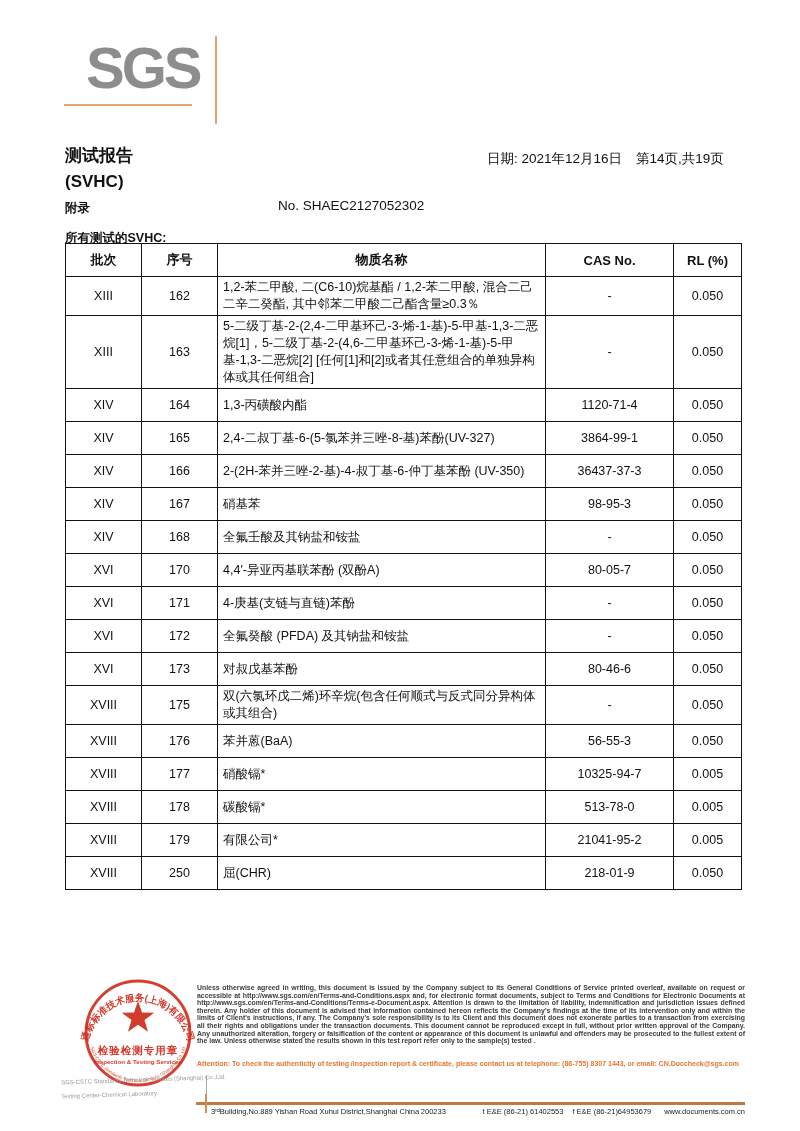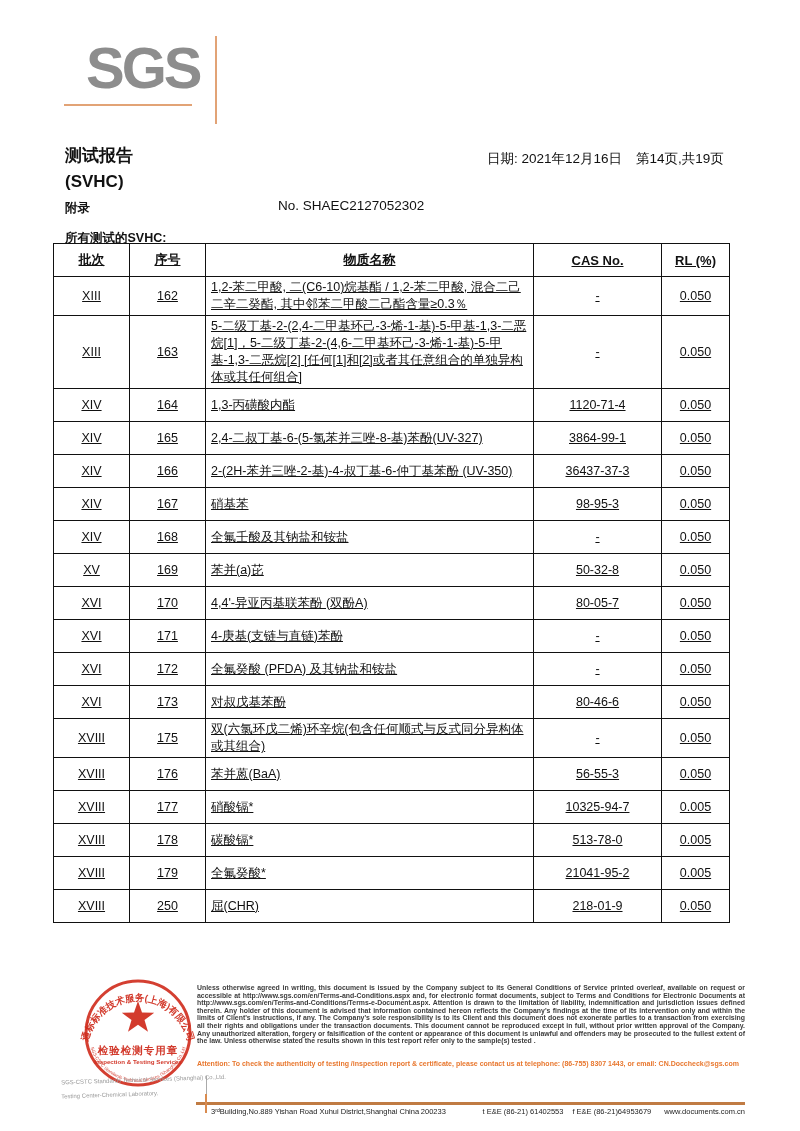--- a/index.html
+++ b/index.html
@@ -15,22 +15,22 @@
   .logo-hline{ position:absolute; left:64px; top:104px; width:128px; height:2px; background:#e2a376; }
   .logo-vline{ position:absolute; left:215px; top:36px; width:2px; height:88px; background:#e2a376; }
   .title-1{ position:absolute; left:65px; top:144px; font-size:17px; font-weight:bold; }
   .title-2{ position:absolute; left:65px; top:172px; font-size:17px; font-weight:bold; }
   .report-no{ position:absolute; left:278px; top:150px; font-size:13.5px;margin-top:48px; }
   .report-date{ position:absolute; left:487px; top:150px; font-size:13.5px; }
   .report-page{ position:absolute; left:636px; top:150px; font-size:13.5px; }
   .appendix{ position:absolute; left:65px; top:200px; font-size:12.5px; font-weight:bold; }
   .subtitle{ position:absolute; left:65px; top:219px; font-size:12.5px; font-weight:bold;margin-top:11px; }
   
-  table.svhc{ position:absolute; left:53px; top:243px; width:676px;
-    border-collapse:collapse; table-layout:fixed;text-decoration:underline; }
+  table.svhc{ position:absolute; left:65px; top:243px; width:676px;
+    border-collapse:collapse; table-layout:fixed; }
   table.svhc th, table.svhc td{ border:1.4px solid #111; }
   table.svhc th{ height:33px; font-size:13px; font-weight:bold; text-align:center; padding:2px; }
   table.svhc td{ font-size:12.5px; line-height:17px; padding:2px 5px; vertical-align:middle; }
   table.svhc tr{ height:33px; }
   .col-batch{ width:76px; } .col-no{ width:76px; } .col-name{ width:328px; }
   .col-cas{ width:128px; } .col-rl{ width:68px; }
   td.c{ text-align:center; }
   td.name{ text-align:left; }
   
   .disclaimer{ position:absolute; left:197px; top:984px; width:548px;
@@ -131,27 +131,20 @@
       <td class="c">0.050</td>
     </tr>
         <tr>
       <td class="c">XIV</td>
       <td class="c">168</td>
       <td class="name">全氟壬酸及其钠盐和铵盐</td>
       <td class="c">-</td>
       <td class="c">0.050</td>
     </tr>
         <tr>
-      <td class="c">XV</td>
-      <td class="c">169</td>
-      <td class="name">苯并(a)芘</td>
-      <td class="c">50-32-8</td>
-      <td class="c">0.050</td>
-    </tr>
-        <tr>
       <td class="c">XVI</td>
       <td class="c">170</td>
       <td class="name">4,4'-异亚丙基联苯酚 (双酚A)</td>
       <td class="c">80-05-7</td>
       <td class="c">0.050</td>
     </tr>
         <tr>
       <td class="c">XVI</td>
       <td class="c">171</td>
       <td class="name">4-庚基(支链与直链)苯酚</td>
@@ -196,21 +189,21 @@
         <tr>
       <td class="c">XVIII</td>
       <td class="c">178</td>
       <td class="name">碳酸镉*</td>
       <td class="c">513-78-0</td>
       <td class="c">0.005</td>
     </tr>
         <tr>
       <td class="c">XVIII</td>
       <td class="c">179</td>
-      <td class="name">全氟癸酸*</td>
+      <td class="name">有限公司*</td>
       <td class="c">21041-95-2</td>
       <td class="c">0.005</td>
     </tr>
         <tr>
       <td class="c">XVIII</td>
       <td class="c">250</td>
       <td class="name">屈(CHR)</td>
       <td class="c">218-01-9</td>
       <td class="c">0.050</td>
     </tr>

